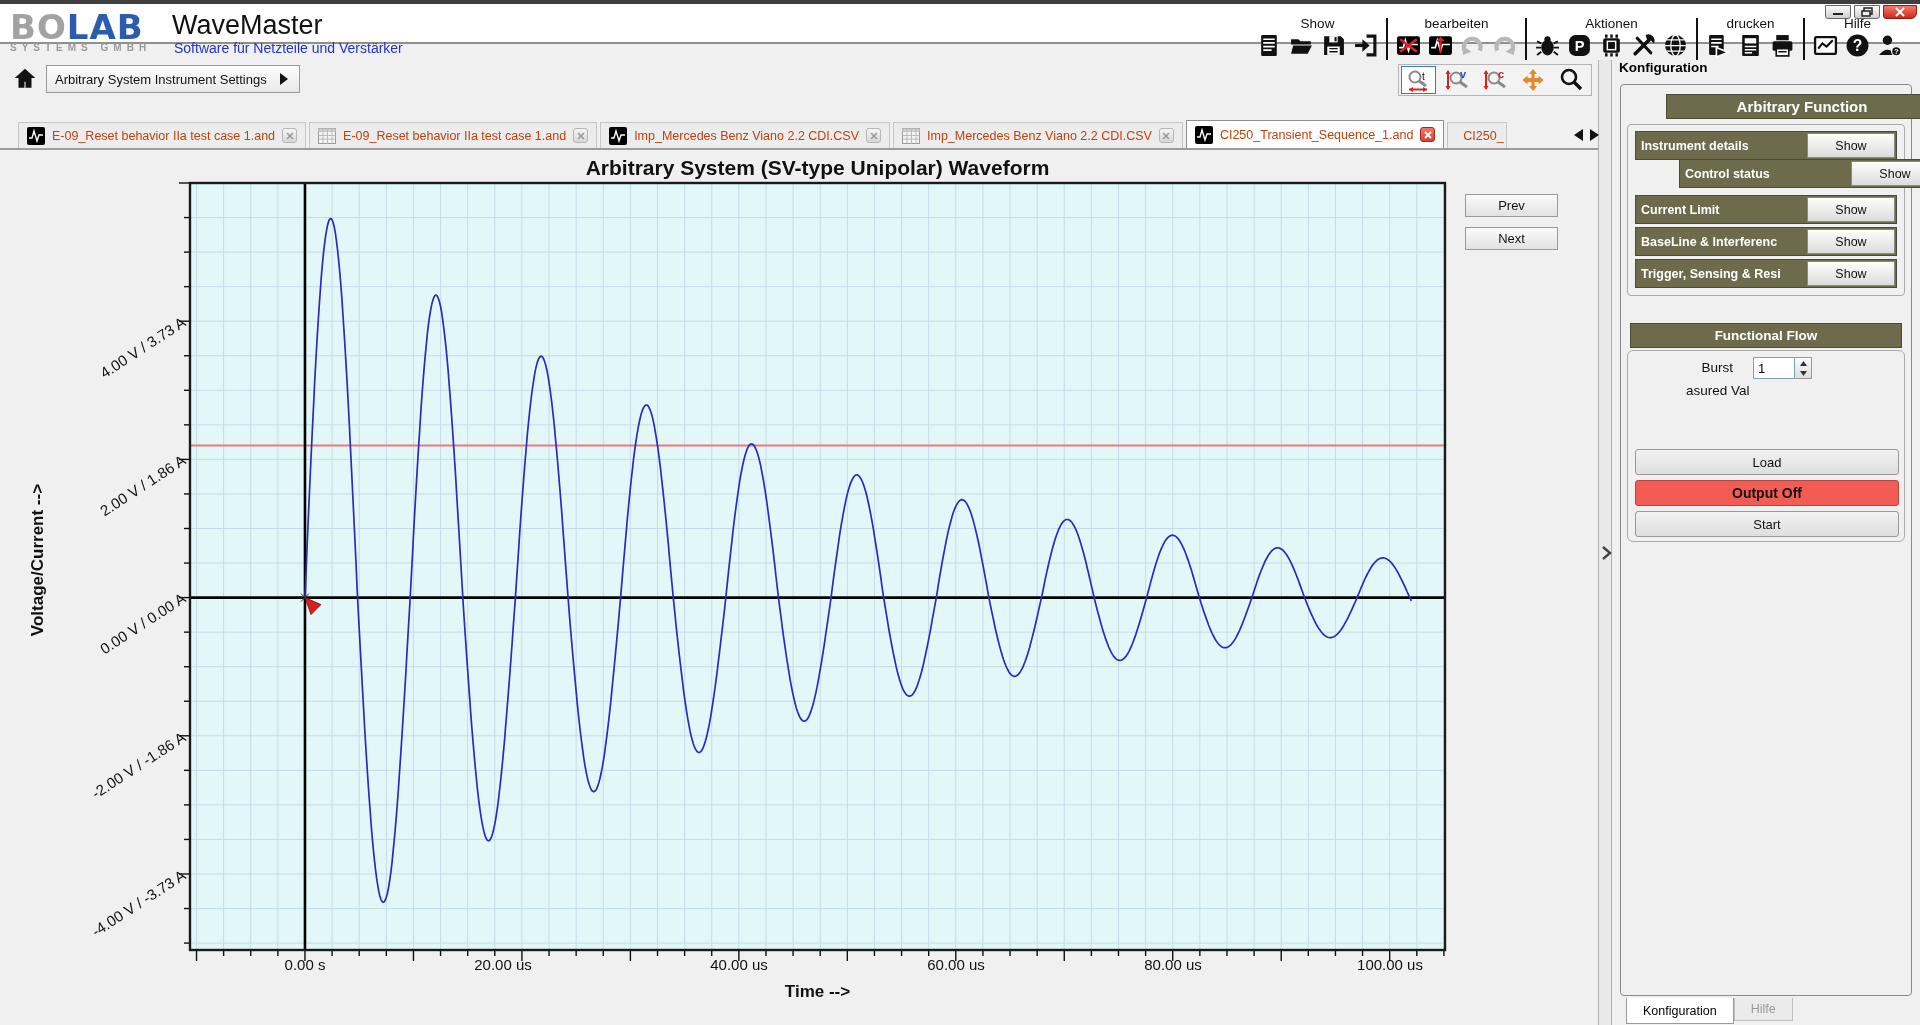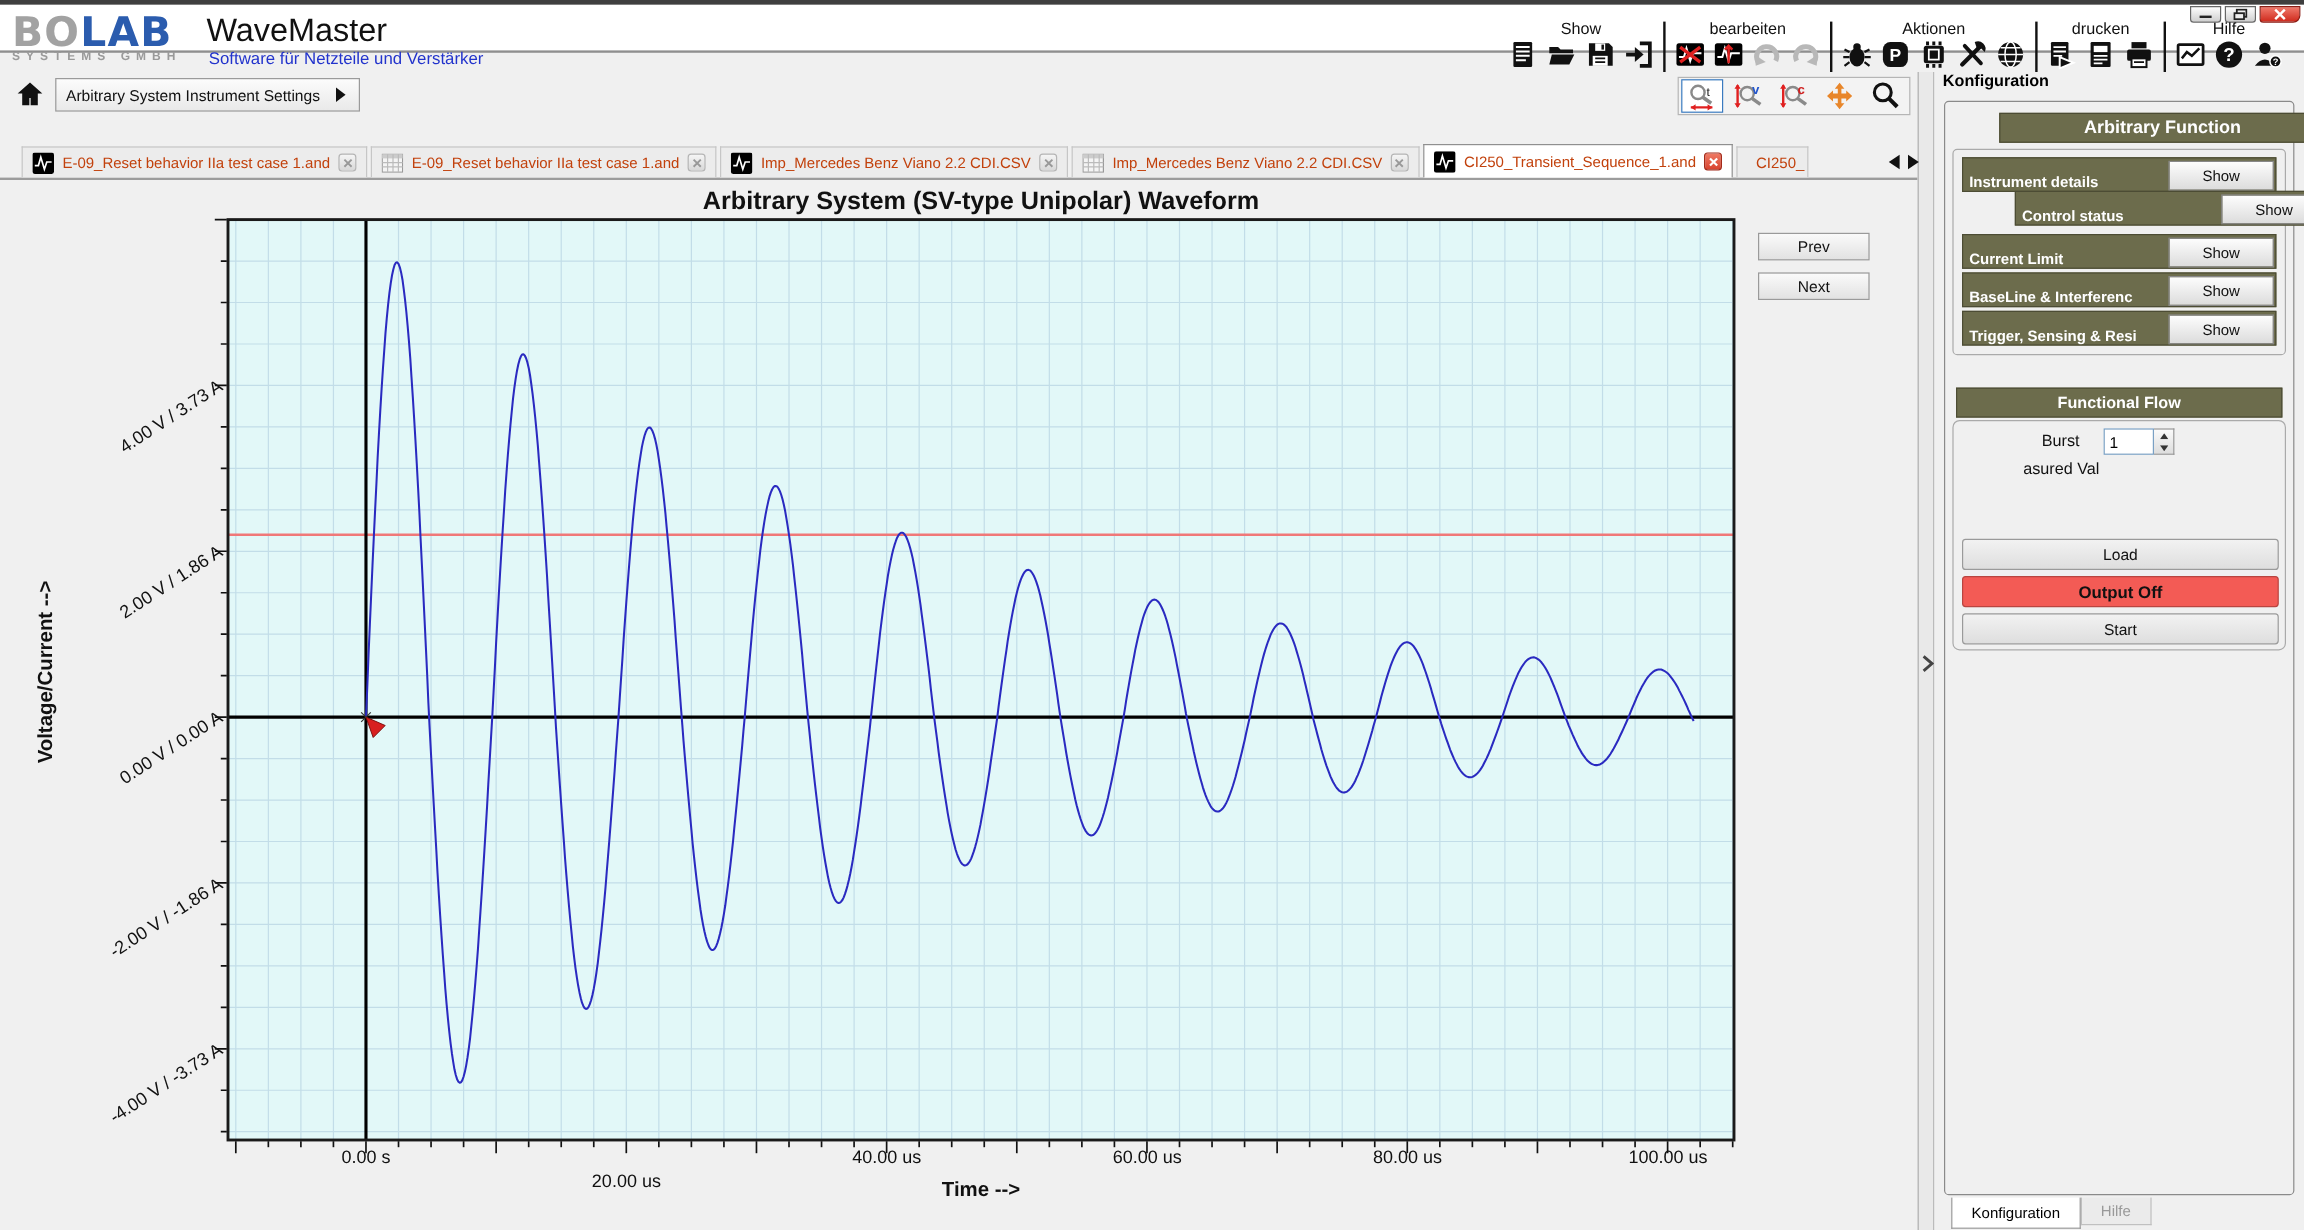--- a/index.html
+++ b/index.html
@@ -80,21 +80,21 @@
   
   .rpanel { position:absolute; left:1612px; top:60px; width:308px; height:965px; background:#f0f0f0; }
   .rpanel-box { position:absolute; left:8px; top:24px; width:292px; height:912px;
                 border:1px solid #8a8a8a; border-radius:4px; }
   .rpanel-title { position:absolute; left:4px; top:0px; font-size:13.5px; font-weight:bold; color:#000;
                   background:#f0f0f0; padding:0 3px; z-index:2; }
   .olive-bar { position:absolute; left:18px; width:272px; height:25px; background:#6c6c4c; border:1px solid #4c4c34;
                color:#fff; font-weight:bold; display:flex; align-items:center; justify-content:center; }
   .rows-box { position:absolute; left:15px; top:64px; width:278px; height:172px; border:1px solid #aaa; border-radius:4px; }
   .cfg-row { position:absolute; left:7px; width:262px; height:29px; background:#6c6c4c; border:1px solid #4c4c34;
-             display:flex; align-items:flex-end; }
+             display:flex; align-items:center; }
   .cfg-row .lbl { flex:1; color:#fff; font-weight:bold; font-size:12.5px; padding-left:5px;
                   white-space:nowrap; overflow:hidden; }
   .show-btn { width:88px; height:25px; margin-right:1px; background:linear-gradient(#fdfdfd,#dcdcdc);
               border:1px solid #888; font-size:12.5px; color:#111; display:flex; align-items:center; justify-content:center; }
   .flow-box { position:absolute; left:15px; top:290px; width:278px; height:192px; border:1px solid #aaa; border-radius:6px; }
   .burst-lbl { position:absolute; left:30px; top:9px; width:75px; text-align:right; font-size:13.5px; color:#111; }
   .spinner { position:absolute; left:125px; top:6px; width:60px; height:22px; display:flex; }
   .spinner input { width:42px; height:22px; border:1px solid #7aa0c4; font-size:13px; padding-left:4px;
                    font-family:"Liberation Sans", sans-serif; }
   .spin-btns { width:17px; height:22px; border:1px solid #9a9a9a; border-left:none; display:flex;
@@ -559,21 +559,21 @@
         <line x1="31" y1="215.29729729729732" x2="26" y2="215.29729729729732" stroke="#111" stroke-width="1.4"></line>
         <line x1="31" y1="180.74774774774775" x2="26" y2="180.74774774774775" stroke="#111" stroke-width="1.4"></line>
         <line x1="31" y1="146.1981981981982" x2="21" y2="146.1981981981982" stroke="#111" stroke-width="1.4"></line>
         <line x1="31" y1="111.64864864864866" x2="26" y2="111.64864864864866" stroke="#111" stroke-width="1.4"></line>
         <line x1="31" y1="77.0990990990991" x2="26" y2="77.0990990990991" stroke="#111" stroke-width="1.4"></line>
         <line x1="31" y1="42.54954954954955" x2="26" y2="42.54954954954955" stroke="#111" stroke-width="1.4"></line>
         <line x1="31" y1="8" x2="21" y2="8" stroke="#111" stroke-width="1.4"></line>
       </svg>
 
     <div class="xlab" style="left:260px;">0.00 s</div>
-    <div class="xlab" style="left:477px;margin-top:20px;">20.00 us</div>
+    <div class="xlab" style="left:458px;">20.00 us</div>
     <div class="xlab" style="left:694px;">40.00 us</div>
     <div class="xlab" style="left:911px;">60.00 us</div>
     <div class="xlab" style="left:1128px;">80.00 us</div>
     <div class="xlab" style="left:1345px;">100.00 us</div>
 
     <div class="ylab" style="left:52px; top:162px;">4.00 V / 3.73 A</div>
     <div class="ylab" style="left:52px; top:300px;">2.00 V / 1.86 A</div>
     <div class="ylab" style="left:52px; top:438px;">0.00 V / 0.00 A</div>
     <div class="ylab" style="left:52px; top:577px;">-2.00 V / -1.86 A</div>
     <div class="ylab" style="left:52px; top:715px;">-4.00 V / -3.73 A</div>

